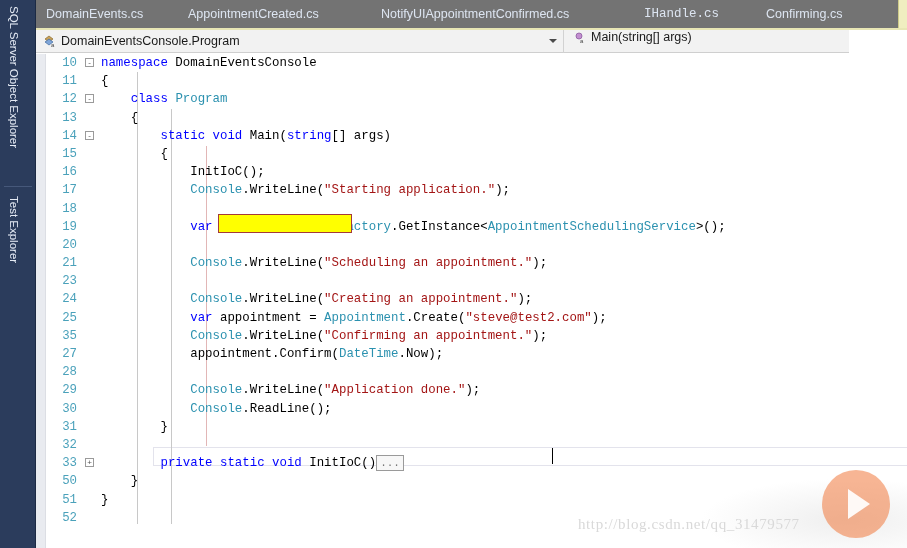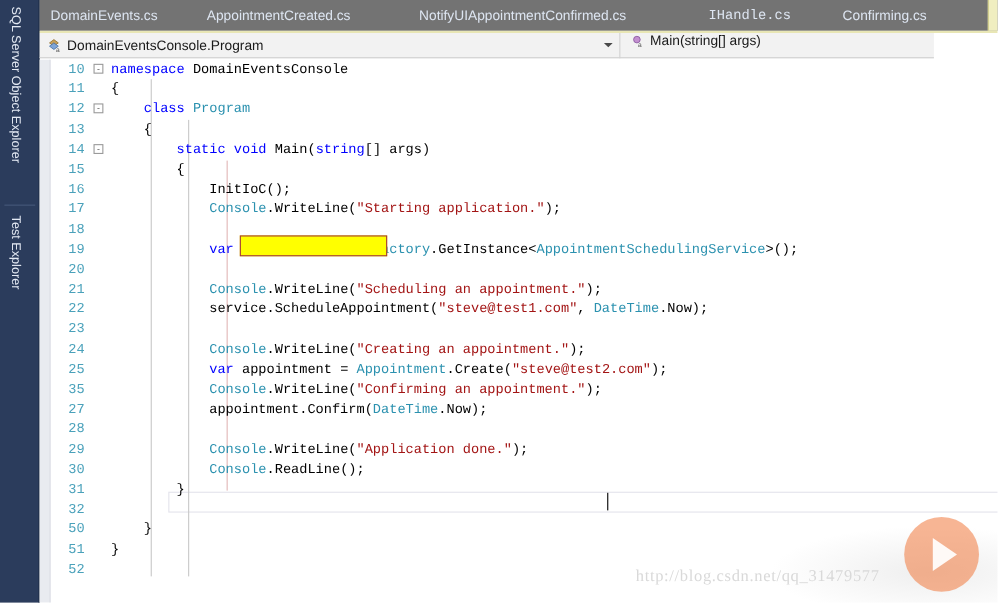--- a/index.html
+++ b/index.html
@@ -219,31 +219,31 @@
       <div class="row"><span class="ln">12</span><span class="fold">-</span><span class="code">    <span class="kw">class</span> <span class="type">Program</span></span></div>
       <div class="row"><span class="ln">13</span><span class="code">    {</span></div>
       <div class="row"><span class="ln">14</span><span class="fold">-</span><span class="code">        <span class="kw">static</span> <span class="kw">void</span> Main(<span class="kw">string</span>[] args)</span></div>
       <div class="row"><span class="ln">15</span><span class="code">        {</span></div>
       <div class="row"><span class="ln">16</span><span class="code">            InitIoC();</span></div>
       <div class="row"><span class="ln">17</span><span class="code">            <span class="type">Console</span>.WriteLine(<span class="str">"Starting application."</span>);</span></div>
       <div class="row"><span class="ln">18</span><span class="code">            </span></div>
       <div class="row"><span class="ln">19</span><span class="code">            <span class="kw">var</span> service = <span class="type">ObjectFactory</span>.GetInstance&lt;<span class="type">AppointmentSchedulingService</span>&gt;();</span></div>
       <div class="row"><span class="ln">20</span><span class="code">            </span></div>
       <div class="row"><span class="ln">21</span><span class="code">            <span class="type">Console</span>.WriteLine(<span class="str">"Scheduling an appointment."</span>);</span></div>
-      <div class="row"><span class="ln">22</span><span class="code">            service.ScheduleAppointment(<span class="str">"steve@test1.com"</span>, <span class="type">DateTime</span>.Now);</span></div>
       <div class="row"><span class="ln">23</span><span class="code">            </span></div>
       <div class="row"><span class="ln">24</span><span class="code">            <span class="type">Console</span>.WriteLine(<span class="str">"Creating an appointment."</span>);</span></div>
       <div class="row"><span class="ln">25</span><span class="code">            <span class="kw">var</span> appointment = <span class="type">Appointment</span>.Create(<span class="str">"steve@test2.com"</span>);</span></div>
       <div class="row"><span class="ln">35</span><span class="code">            <span class="type">Console</span>.WriteLine(<span class="str">"Confirming an appointment."</span>);</span></div>
       <div class="row"><span class="ln">27</span><span class="code">            appointment.Confirm(<span class="type">DateTime</span>.Now);</span></div>
       <div class="row"><span class="ln">28</span><span class="code">            </span></div>
       <div class="row"><span class="ln">29</span><span class="code">            <span class="type">Console</span>.WriteLine(<span class="str">"Application done."</span>);</span></div>
       <div class="row"><span class="ln">30</span><span class="code">            <span class="type">Console</span>.ReadLine();</span></div>
       <div class="row"><span class="ln">31</span><span class="code">        }</span></div>
       <div class="row"><span class="ln">32</span><span class="code">        </span></div>
+      <div class="row"><span class="ln">33</span><span class="fold">+</span><span class="code">        <span class="kw">private</span> <span class="kw">static</span> <span class="kw">void</span> InitIoC()<span class="collapsed-dots">...</span></span></div>
       <div class="row"><span class="ln">50</span><span class="code">    }</span></div>
       <div class="row"><span class="ln">51</span><span class="code">}</span></div>
       <div class="row"><span class="ln">52</span><span class="code"></span></div>
     </div>
 </div>
 
 <div id="edge-bottom-shade"></div>
 <div id="watermark">http://blog.csdn.net/qq_31479577</div>
 <div id="play-overlay"></div>
 

